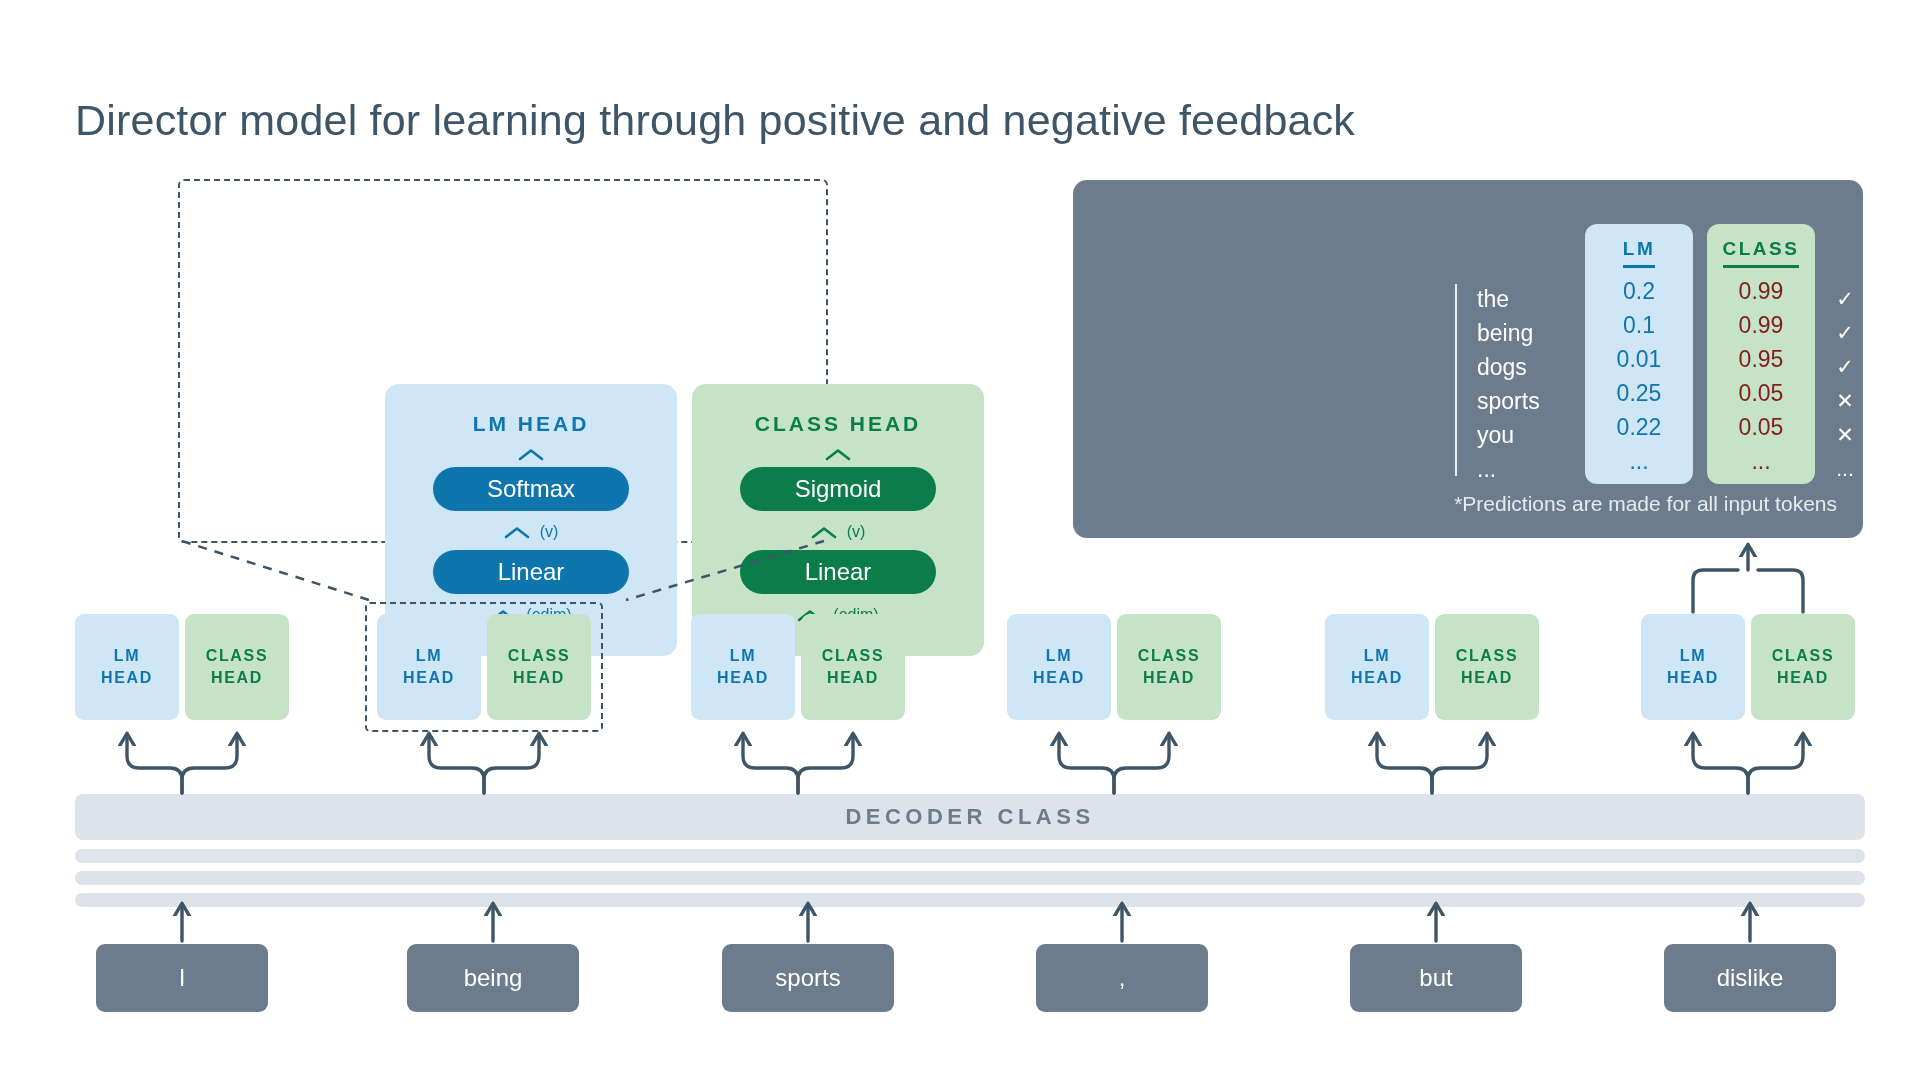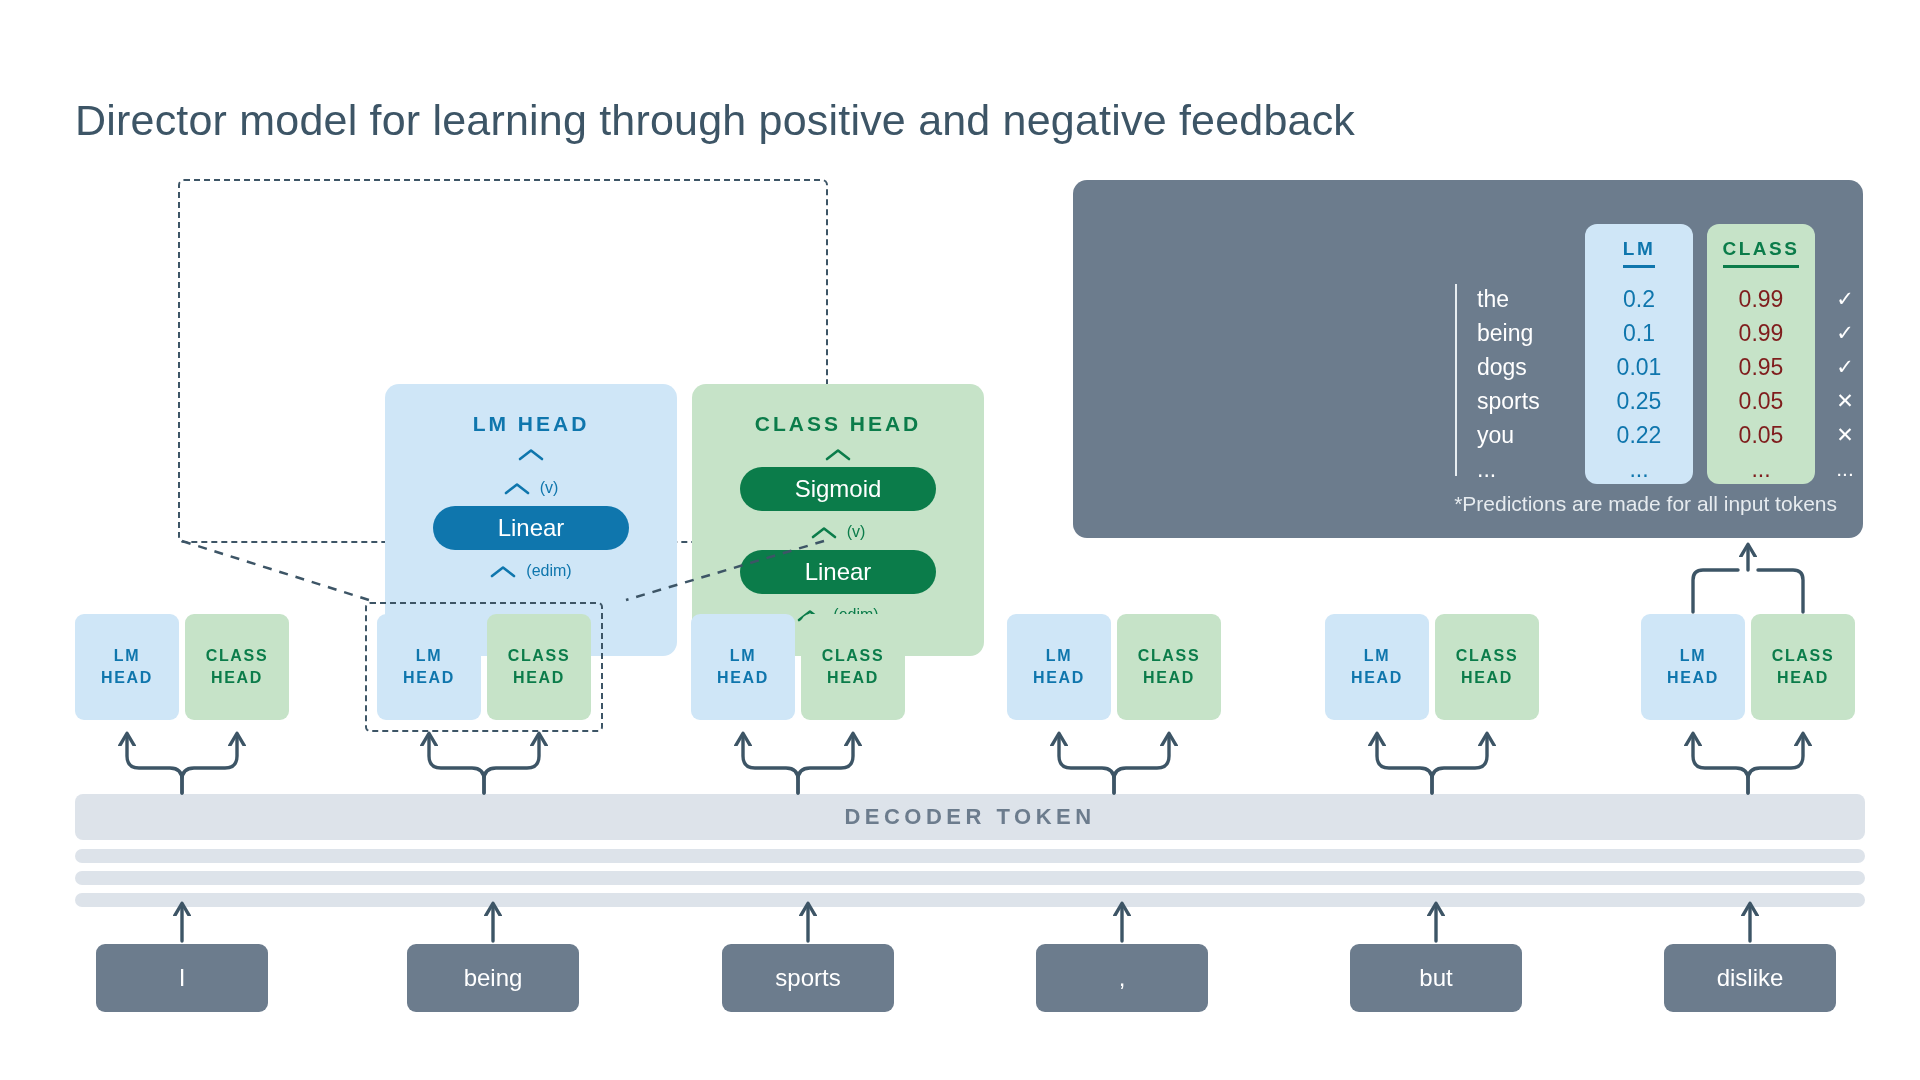--- a/index.html
+++ b/index.html
@@ -81,21 +81,21 @@
     text-align:center;
   }
   .col-box.lm{left:130px;background:#cfe6f7;}
   .col-box.cls{left:252px;background:#c6e3c8;}
   .col-hd{
     margin-top:14px;font-size:19px;font-weight:bold;letter-spacing:2.5px;
     display:inline-block;padding-bottom:5px;
   }
   .col-box.lm .col-hd{color:#0f76ad;border-bottom:3px solid #0f76ad;}
   .col-box.cls .col-hd{color:#0b7c4a;border-bottom:3px solid #0b7c4a;}
-  .col-vals{margin-top:14px;font-size:23px;line-height:34px;}
+  .col-vals{margin-top:6px;font-size:23px;line-height:34px;}
   .col-box.lm .col-vals{color:#0f76ad;}
   .col-box.cls .col-vals{color:#7f1d1d;}
   .col-marks{
     position:absolute;left:370px;top:58px;width:40px;
     color:#ffffff;font-size:21px;line-height:34px;text-align:center;
   }
   .footnote{
     position:absolute;right:26px;bottom:22px;color:#e6ebef;font-size:21px;
   }
 
@@ -147,20 +147,21 @@
 
     <div class="head-detail lm">
       <div class="hd-title">LM HEAD</div>
 
       <span class="chev">
         <svg viewBox="0 0 26 13">
             <path d="M2 11 L13 2.5 L24 11" fill="none" stroke="#0f76ad" stroke-width="2.6" stroke-linecap="round" stroke-linejoin="round"></path>
           </svg>
       </span>
 
+      <div class="pill">Softmax</div>
 
       <div class="chev-row">
         <span class="chev" style="margin:0">
           <svg viewBox="0 0 26 13">
               <path d="M2 11 L13 2.5 L24 11" fill="none" stroke="#0f76ad" stroke-width="2.6" stroke-linecap="round" stroke-linejoin="round"></path>
             </svg>
         </span>
         <span class="chev-lbl">(v)</span>
       </div>
 
@@ -291,21 +292,21 @@
     </div>
 
     <div class="head-pair" style="left:1641px">
       <div class="hbox lm" style="white-space:pre-line">LM
 HEAD</div>
       <div class="hbox cls" style="white-space:pre-line">CLASS
 HEAD</div>
     </div>
   </div>
 
-  <div class="dec-main">DECODER TOKEN</div>
+  <div class="dec-main">DECODER CLASS</div>
   <div class="dec-sub" style="top:849px"></div>
   <div class="dec-sub" style="top:871px"></div>
   <div class="dec-sub" style="top:893px"></div>
 
   <div class="tok" style="left:96px">I</div>
   <div class="tok" style="left:407px">being</div>
   <div class="tok" style="left:722px">sports</div>
   <div class="tok" style="left:1036px">,</div>
   <div class="tok" style="left:1664px">dislike</div>
   <div class="tok" style="left:1350px">but</div>

